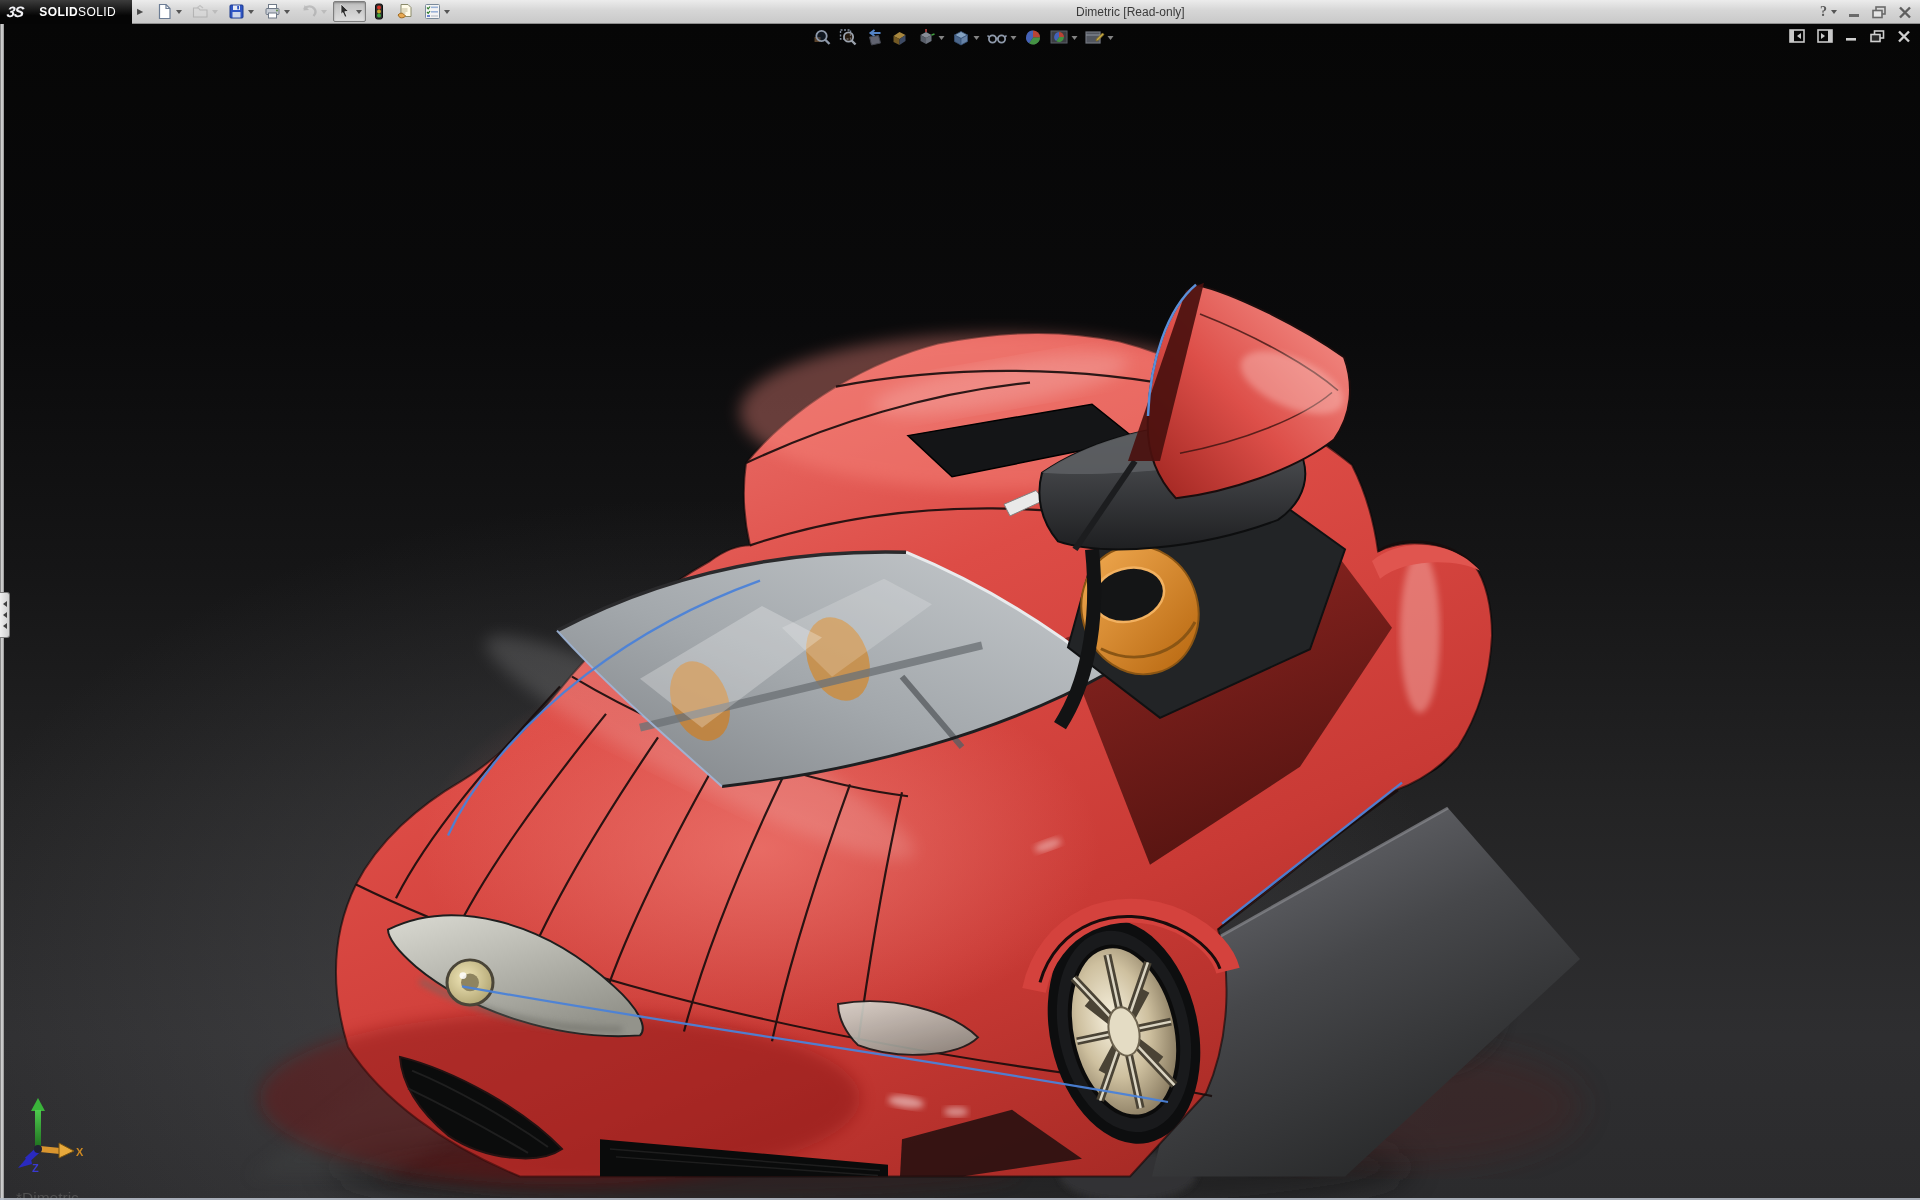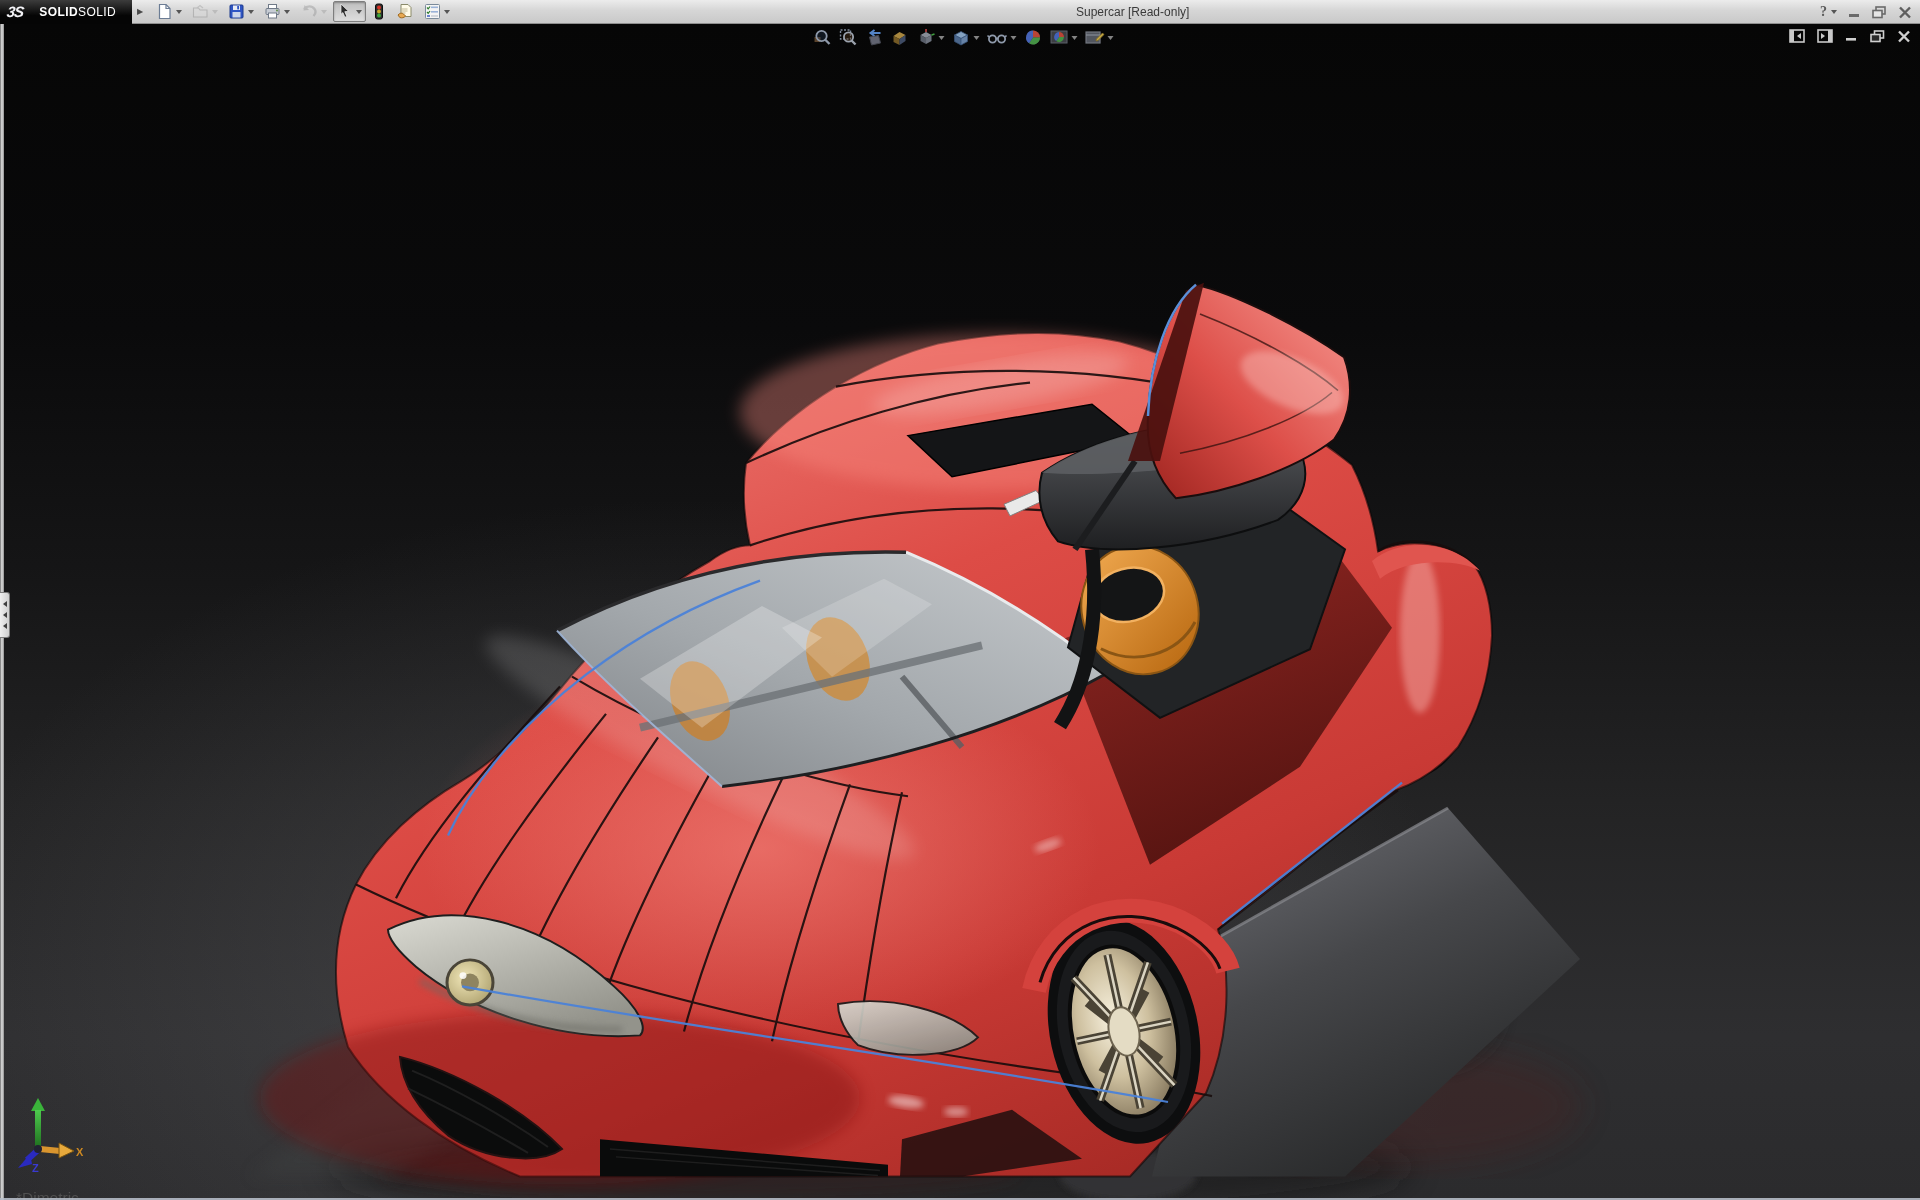--- a/index.html
+++ b/index.html
@@ -147,21 +147,21 @@
         <rect x="7" y="3.5" width="7" height="1.6" fill="#9ab2d8"></rect>
         <path d="M3,9 l1.2,1.4 1.8,-2.4" stroke="#2a7a2a" stroke-width="1.2" fill="none"></path>
         <rect x="7" y="8" width="7" height="1.6" fill="#9ab2d8"></rect>
         <rect x="3" y="12.2" width="3" height="1.6" fill="#4a66c8"></rect>
         <rect x="7" y="12.2" width="7" height="1.6" fill="#c8ccd4"></rect>
       </svg>
         <span class="caret"></span>
     </div>
   </div>
 
-  <span class="window-title">Supercar [Read-only]</span>
+  <span class="window-title">Dimetric [Read-only]</span>
 
   <div class="titlebar-right">
     <span class="tbr-btn">
       <span class="help-glyph">?</span>
       <span class="caret" style="margin-left:4px"></span>
     </span>
     <span class="tbr-btn">
       <svg width="13" height="12" viewBox="0 0 13 12">
         <rect x="1" y="8" width="10" height="3" fill="#6a6a6a"></rect>
         </svg>

